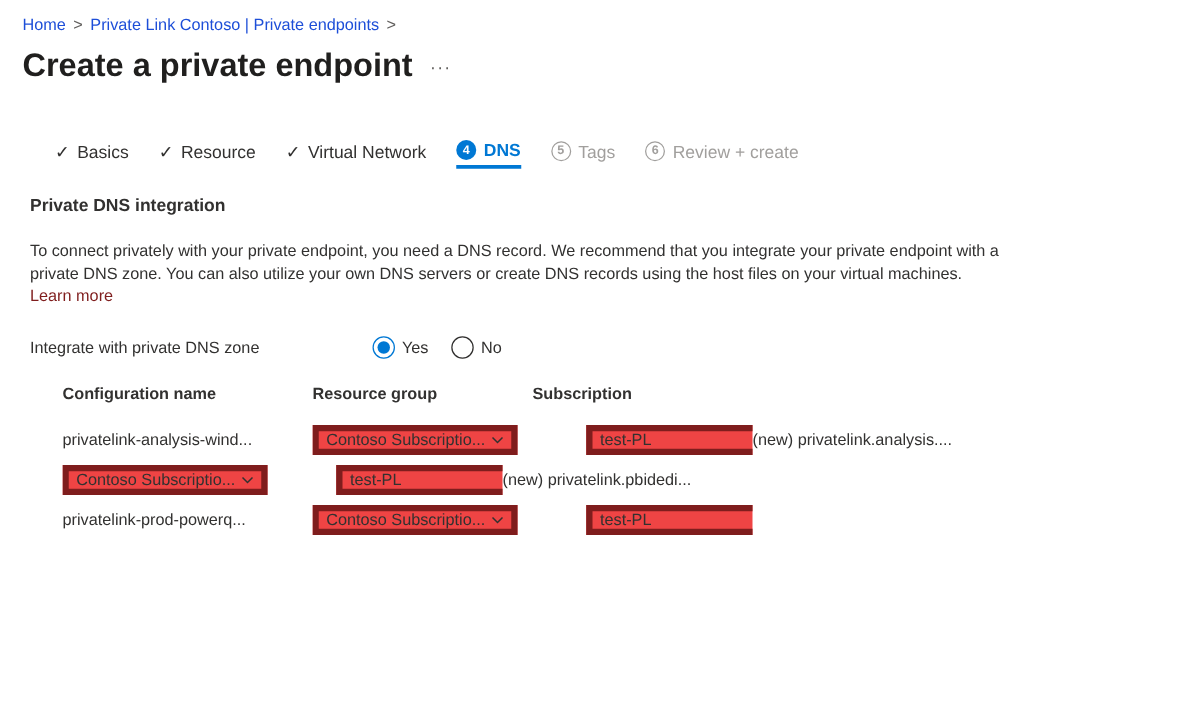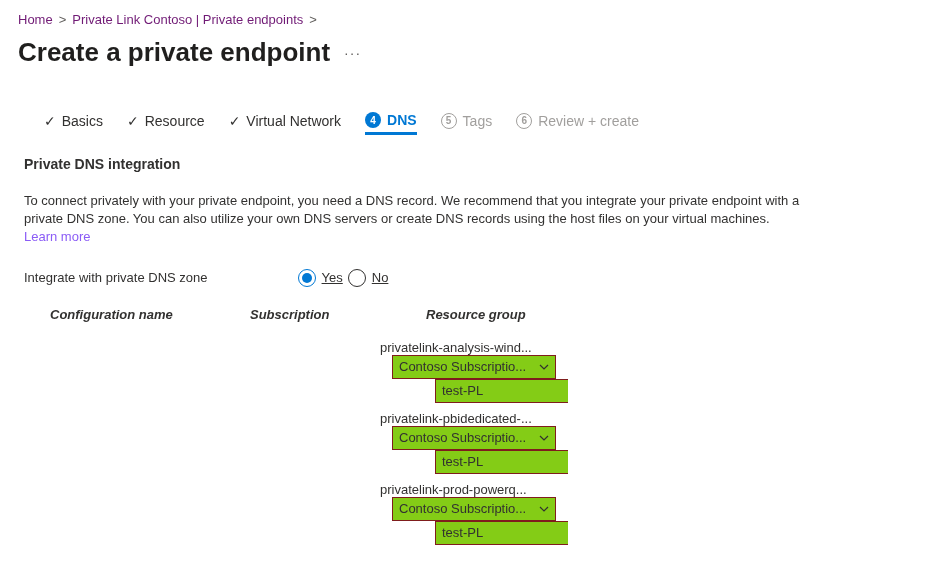--- a/index.html
+++ b/index.html
@@ -10,21 +10,21 @@
       background: #fff;
       padding: 12px 18px;
     }
     .breadcrumb {
       font-size: 13px;
       margin-bottom: 10px;
       display: flex;
       align-items: center;
       gap: 6px;
     }
-    .breadcrumb a { color: #701a75; text-decoration: none; cursor: pointer; }
+    .breadcrumb a { color: #1d4ed8; text-decoration: none; cursor: pointer; }
     .breadcrumb .sep { color: #605e5c; }
     .page-title-row {
       display: flex;
       align-items: center;
       gap: 14px;
       margin-bottom: 38px;
     }
     .page-title { font-size: 26px; font-weight: 600; color: #201f1e; }
     .ellipsis { color: #605e5c; font-size: 14px; cursor: pointer; letter-spacing:1px;}
     .tabs {
@@ -68,29 +68,29 @@
       padding-left: 6px;
     }
     .section-title { font-weight: 600; font-size: 14px; margin-bottom: 20px; }
     .description {
       font-size: 13px;
       color: #323130;
       max-width: 780px;
       line-height: 1.4;
       margin-bottom: 22px;
     }
-    .description a { color: #8b5cf6; text-decoration: none; cursor: pointer; }
+    .description a { color: #7f1d1d; text-decoration: none; cursor: pointer; }
     .form-row {
       display: flex;
       align-items: center;
       gap: 90px;
       margin-bottom: 16px;
     }
     .form-label { font-size: 13px; }
-    .radio-group { display: flex; align-items: center; gap: 5px; text-decoration: underline; }
+    .radio-group { display: flex; align-items: center; gap: 18px; }
     .radio-wrap { display: flex; align-items: center; gap: 6px; cursor: pointer; }
     .radio {
       width: 18px; height: 18px;
       border-radius: 50%;
       position: relative;
     }
     .radio.selected { border: 1px solid #0078d4; }
     .radio.unselected { border: 1px solid #323130; }
     .radio.selected::after {
       content: "";
@@ -98,37 +98,37 @@
       background: #0078d4;
       border-radius: 50%;
       position: absolute;
       top: 3px; left: 3px;
     }
     .table {
       margin-left: 26px;
       width: 860px;
     }
     .row { display: flex; align-items: center; }
-    .row.header { font-weight: 600; font-size: 13px; margin-bottom: 14px; font-style: italic; }
+    .row.header { font-weight: 600; font-size: 13px; margin-bottom: 14px; }
     .row.header .col { padding: 4px 0; }
-    .row.body { margin-bottom: 8px; flex-direction: column; }
+    .row.body { margin-bottom: 8px; }
     .col { padding-right: 12px; overflow: hidden; text-overflow: ellipsis; white-space: nowrap; }
     .col-config { width: 200px; }
     .col-sub { width: 176px; }
     .col-rg { width: 176px; padding-left: 43px; }
     .col-dns { width: 240px; }
     .dropdown {
-      border: 1px solid #7f1d1d;
+      border: 5px solid #7f1d1d;
       height: 24px;
       display: flex;
       align-items: center;
       justify-content: space-between;
       padding: 0 6px;
       font-size: 13px;
-      background: #84cc16;
+      background: #ef4444;
       cursor: pointer;
       width: 164px;
     }
     .dropdown span { overflow: hidden; text-overflow: ellipsis; white-space: nowrap; }
     .chev { margin-left: 4px; flex-shrink:0; }
   </style>
 </head>
 <body>
 
 <div class="breadcrumb">
@@ -187,62 +187,63 @@
       <div class="radio-wrap">
         <span class="radio unselected"></span>
         <span>No</span>
       </div>
     </div>
   </div>
 
   <div class="table">
     <div class="row header">
       <div class="col col-config">Configuration name</div>
+      <div class="col col-rg">Resource group</div>
       <div class="col col-sub">Subscription</div>
-      <div class="col col-rg">Resource group</div>
     </div>
 
     <div class="row body">
       <div class="col col-config">privatelink-analysis-wind...</div>
       <div class="col col-sub">
         <div class="dropdown">
           <span>Contoso Subscriptio...</span>
           <svg class="chev" width="10" height="10" viewBox="0 0 10 10">
               <path d="M1 3l4 4 4-4" stroke="#323130" stroke-width="1.2" fill="none"></path>
             </svg>
         </div>
       </div>
       <div class="col col-rg">
         <div class="dropdown">
           <span>test-PL</span>
           <svg class="chev" width="10" height="10" viewBox="0 0 10 10">
               <path d="M1 3l4 4 4-4" stroke="#323130" stroke-width="1.2" fill="none"></path>
             </svg>
         </div>
       </div>
+      <div class="col col-dns">(new) privatelink.analysis....</div>
     </div>
 
     <div class="row body">
-      <div class="col col-config">privatelink-pbidedicated-...</div>
       <div class="col col-sub">
         <div class="dropdown">
           <span>Contoso Subscriptio...</span>
           <svg class="chev" width="10" height="10" viewBox="0 0 10 10">
               <path d="M1 3l4 4 4-4" stroke="#323130" stroke-width="1.2" fill="none"></path>
             </svg>
         </div>
       </div>
       <div class="col col-rg">
         <div class="dropdown">
           <span>test-PL</span>
           <svg class="chev" width="10" height="10" viewBox="0 0 10 10">
               <path d="M1 3l4 4 4-4" stroke="#323130" stroke-width="1.2" fill="none"></path>
             </svg>
         </div>
       </div>
+      <div class="col col-dns">(new) privatelink.pbidedi...</div>
     </div>
 
     <div class="row body">
       <div class="col col-config">privatelink-prod-powerq...</div>
       <div class="col col-sub">
         <div class="dropdown">
           <span>Contoso Subscriptio...</span>
           <svg class="chev" width="10" height="10" viewBox="0 0 10 10">
               <path d="M1 3l4 4 4-4" stroke="#323130" stroke-width="1.2" fill="none"></path>
             </svg>

